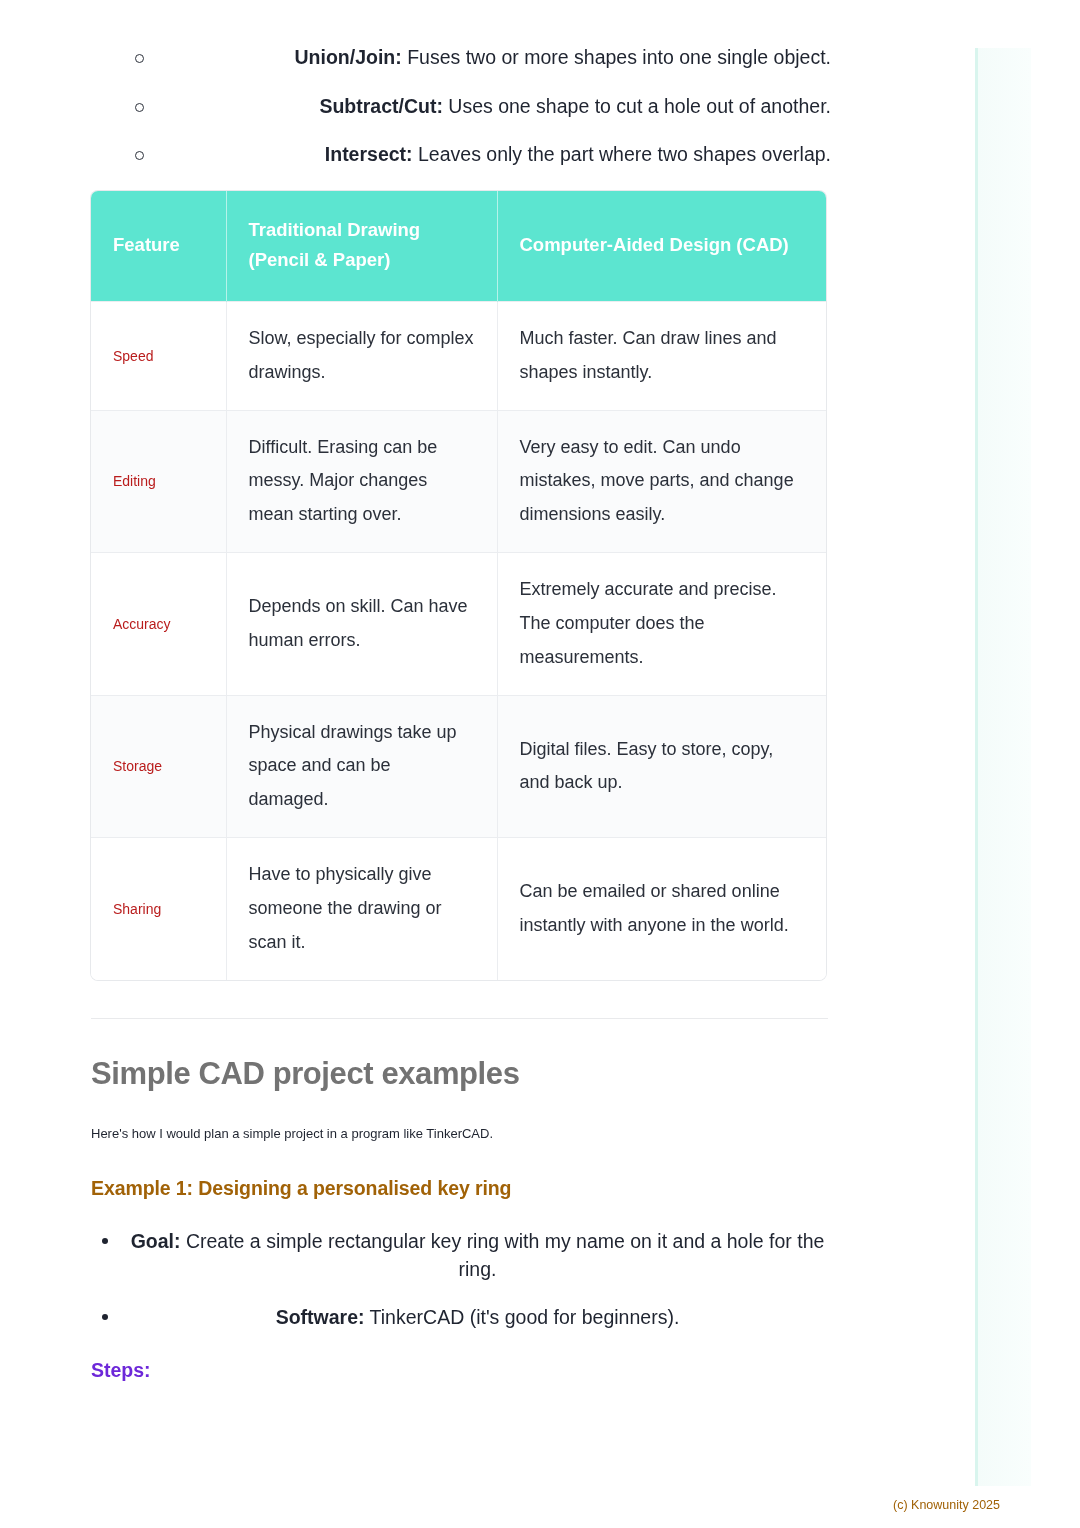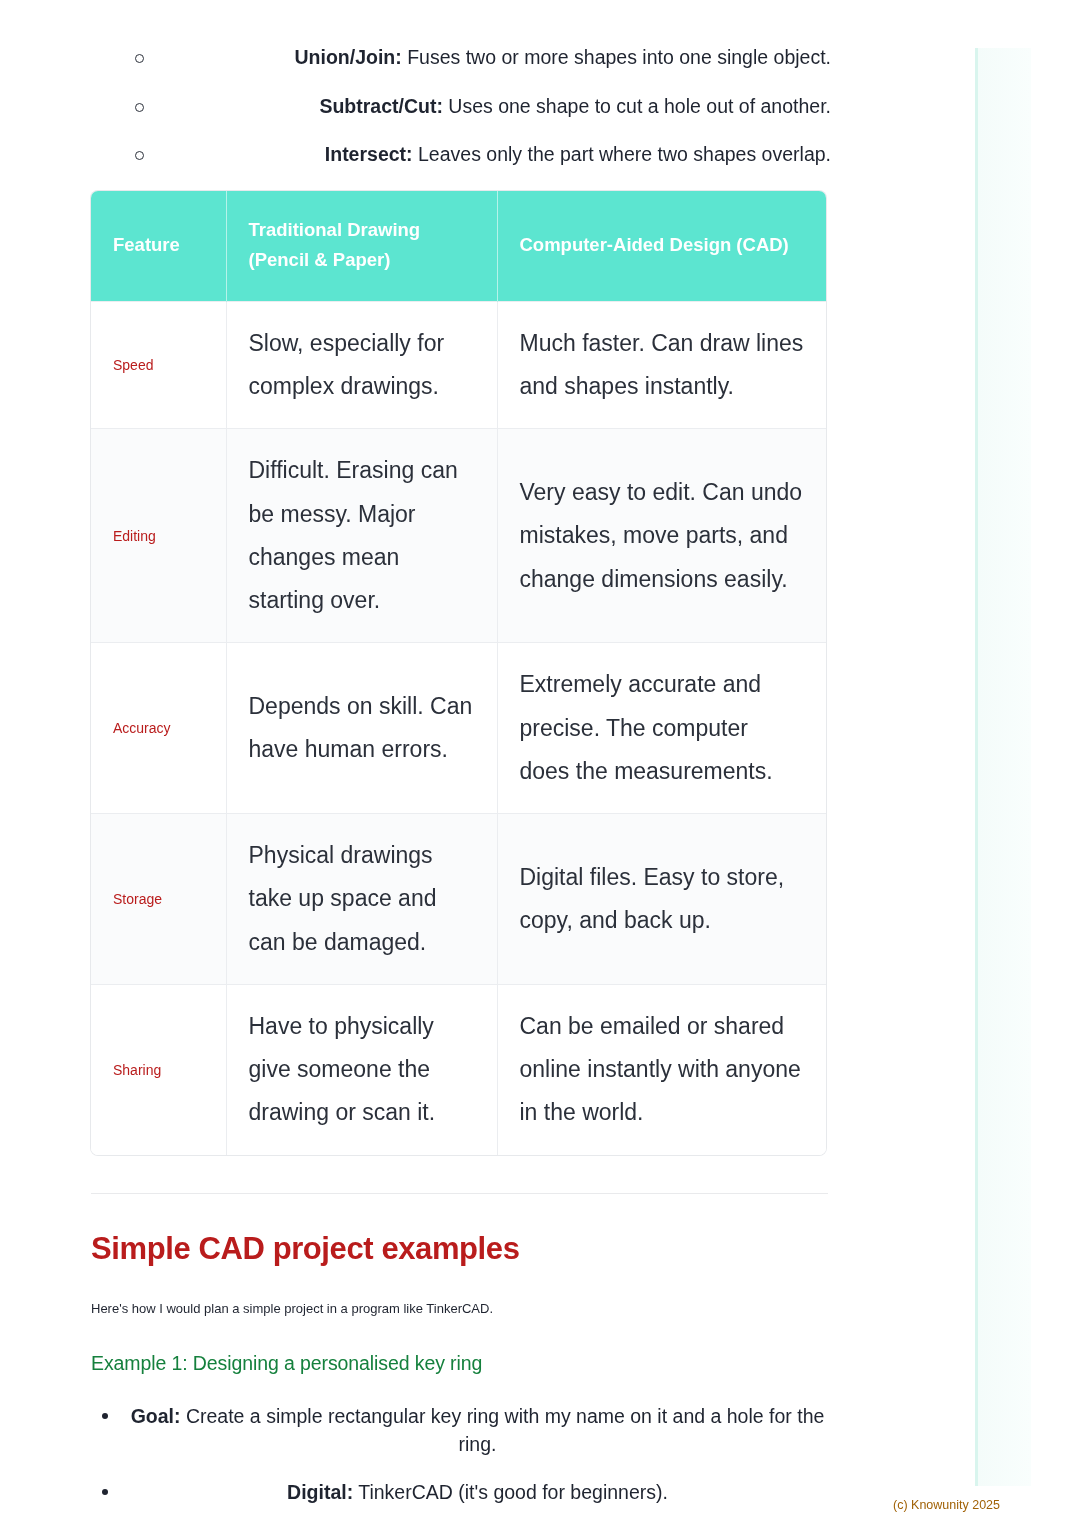--- a/index.html
+++ b/index.html
@@ -103,21 +103,21 @@
     font-weight: 700;
     text-align: left;
     vertical-align: middle;
     padding: 24px 22px 26px 22px;
     line-height: 1.62;
     border-right: 1px solid rgba(255,255,255,0.55);
   }
   table.cmp thead th:last-child { border-right: none; }
 
   table.cmp tbody td {
-    font-size: 23px;
+    font-size: 18px;
     color: #2b303a;
     line-height: 1.88;
     padding: 20px 22px;
     vertical-align: middle;
     border-top: 1px solid #ebedf0;
     border-right: 1px solid #ebedf0;
   }
   table.cmp tbody td:last-child { border-right: none; }
   table.cmp tbody td.feat {
     font-weight: 400;
@@ -132,37 +132,37 @@
     border: none;
     border-top: 1px solid #e9eaec;
     margin: 38px 0 0 0;
     width: 737px;
   }
 
   
   h2.section-heading {
     font-size: 31px;
     font-weight: 700;
-    color: #b91c1c;
+    color: #737373;
     margin: 36px 0 0 0;
     letter-spacing: -0.4px;
     line-height: 1.2;
   }
 
   p.para {
     font-size: 13px;
     color: #1f2430;
     line-height: 1.45;
     margin: 33px 0 0 0;
   }
 
   h3.example-heading {
     font-size: 19.5px;
-    font-weight: 400;
-    color: #15803d;
+    font-weight: 700;
+    color: #a16207;
     margin: 33px 0 0 0;
     letter-spacing: -0.1px;
   }
 
   
   ul.main-list {
     list-style: none;
     margin: 27px 0 0 0;
     padding: 0;
     text-align: center;
@@ -276,21 +276,21 @@
 
     <p class="para">Here's how I would plan a simple project in a program like TinkerCAD.</p>
 
     <h3 class="example-heading">Example 1: Designing a personalised key ring</h3>
 
     <ul class="main-list">
       <li>
         <span class="bold-lead">Goal:</span><span> Create a simple rectangular key ring with my name on it and a hole for the ring.</span>
       </li>
       <li>
-        <span class="bold-lead">Digital:</span><span> TinkerCAD (it's good for beginners).</span>
+        <span class="bold-lead">Software:</span><span> TinkerCAD (it's good for beginners).</span>
       </li>
     </ul>
 
     <h3 class="steps-heading">Steps:</h3>
 
   </div>
 </div>
 
 <div class="footer-credit">(c) Knowunity 2025</div>
 

